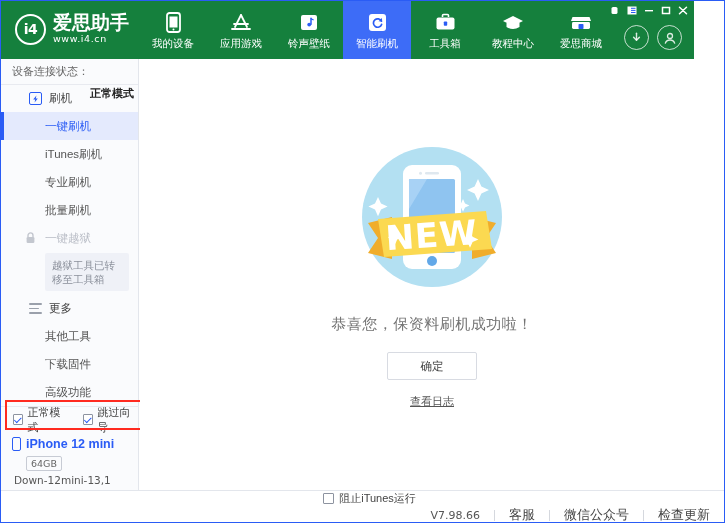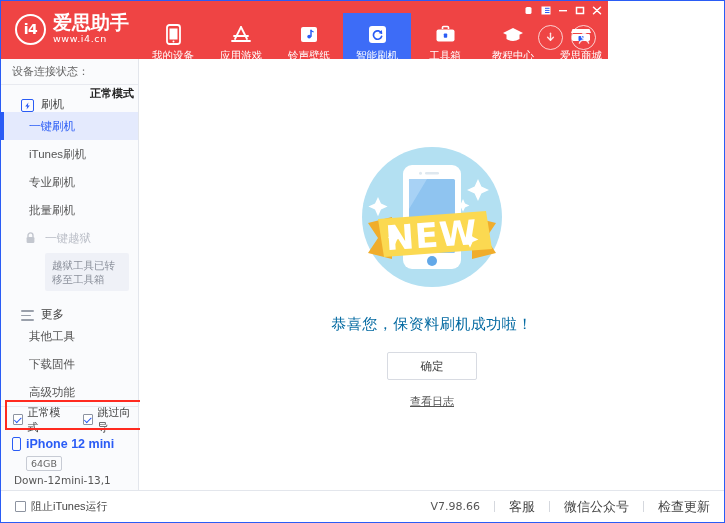--- a/index.html
+++ b/index.html
@@ -13,22 +13,22 @@
     position: relative;
     width: 725px; height: 523px;
     background: #fff;
     border: 1px solid #2a5cf5;
     overflow: hidden;
   }
 
   
   .header {
     position: absolute; left: 0; top: 0;
-    width: 607px; height: 58px;
-    background: #ef4444;
+    width: 693px; height: 58px;
+    background: #15803d;
   }
   .logo-wrap {
     position: absolute; left: 14px; top: 12px;
     display: flex; align-items: center; gap: 7px;
   }
   .logo-mark {
     width: 31px; height: 31px; border-radius: 50%;
     border: 2px solid #ffffff;
     display: flex; align-items: center; justify-content: center;
     color: #fff; font-size: 14px; font-weight: bold;
@@ -39,21 +39,21 @@
   .logo-cn {
     color: #fff; font-size: 19px; font-weight: bold; line-height: 20px;
     letter-spacing: 0px;
   }
   .logo-url {
     color: #ffffff; font-size: 9.5px; line-height: 12px;
     font-family: "DejaVu Sans", sans-serif; letter-spacing: 0.6px;
   }
 
   .nav {
-    position: absolute; left: 138px; top: 12px;
+    position: absolute; left: 138px; top: 0;
     height: 58px; display: flex; align-items: stretch;
   }
   .nav-item {
     width: 68px; height: 58px;
     display: flex; flex-direction: column;
     align-items: center; justify-content: center;
     gap: 3px; cursor: pointer;
   }
   .nav-item.active { background: #3d6cf7; }
   .nav-ico { height: 22px; display: flex; align-items: center; justify-content: center; }
@@ -89,34 +89,34 @@
   }
   .dev-status {
     height: 26px; display: flex; align-items: center;
     padding-left: 11px;
     font-size: 11px; color: #666;
     border-bottom: 1px solid #e8eaf0;
   }
   .dev-status b { color: #222; font-weight: bold; margin-left: 1px; margin-top: 44px; }
 
   .grp-head {
-    height: 27px; display: flex; align-items: flex-end;
-    padding-left: 20px; gap: 7px;
+    height: 27px; display: flex; align-items: center;
+    padding-left: 28px; gap: 7px;
     font-size: 11.5px; color: #444;
   }
   .grp-ico { width: 13px; height: 13px; display: flex; align-items: center; justify-content: center; }
   .sq-ico {
     width: 13px; height: 13px; border: 1.6px solid #2a5cf5; border-radius: 2px;
     display: flex; align-items: center; justify-content: center;
   }
 
   .side-item {
     position: relative;
     height: 28px; display: flex; align-items: center;
-    padding-left: 28px;
+    padding-left: 44px;
     font-size: 11.5px; color: #555; cursor: pointer;
   }
   .side-item.active { background: #e4eafd; color: #2a5cf5; }
   .side-item.active::before {
     content: ""; position: absolute; left: 0; top: 0;
     width: 3px; height: 28px; background: #2a5cf5;
   }
   .side-item.disabled { color: #b9bdc6; cursor: default; padding-left: 44px; }
   .lock-ico {
     position: absolute; left: 24px; top: 8px;
@@ -194,42 +194,42 @@
   .content {
     position: absolute; left: 139px; top: 58px;
     width: 584px; height: 431px;
     background: #fff;
     display: flex; flex-direction: column;
     align-items: center;
   }
   .illus { margin-top: 72px; }
   .msg {
     margin-top: 8px;
-    font-size: 15px; color: #0369a1; letter-spacing: .5px;
+    font-size: 15px; color: #737373; letter-spacing: .5px;
   }
   .ok-btn {
     margin-top: 18px;
     width: 90px; height: 28px;
     border: 1px solid #d8dbe2; background: #fff;
     border-radius: 2px;
     font-size: 11.5px; color: #444; cursor: pointer;
     font-family: "Liberation Sans", sans-serif;
   }
   .log-link {
     margin-top: 14px; font-size: 11px; color: #555;
     text-decoration: underline; cursor: pointer;
   }
 
   
   .statusbar {
     position: absolute; left: 0; bottom: 0;
     width: 723px; height: 32px;
     border-top: 1px solid #e3e6ec;
     background: #fff;
-    display: flex; align-items: center;
+    display: flex; align-items: center; flex-direction: column;
   }
   .sb-left { display: flex; align-items: center; gap: 5px; margin-left: 14px; cursor: pointer; }
   .sb-left span { font-size: 11px; color: #444; }
   .sb-right {
     margin-left: auto; margin-right: 14px;
     display: flex; align-items: center;
   }
   .sb-ver { font-size: 11px; color: #555; font-family: "DejaVu Sans", sans-serif; }
   .sb-sep { width: 1px; height: 11px; background: #d5d8de; margin: 0 14px; }
   .sb-link { font-size: 13px; color: #444; cursor: pointer; }

